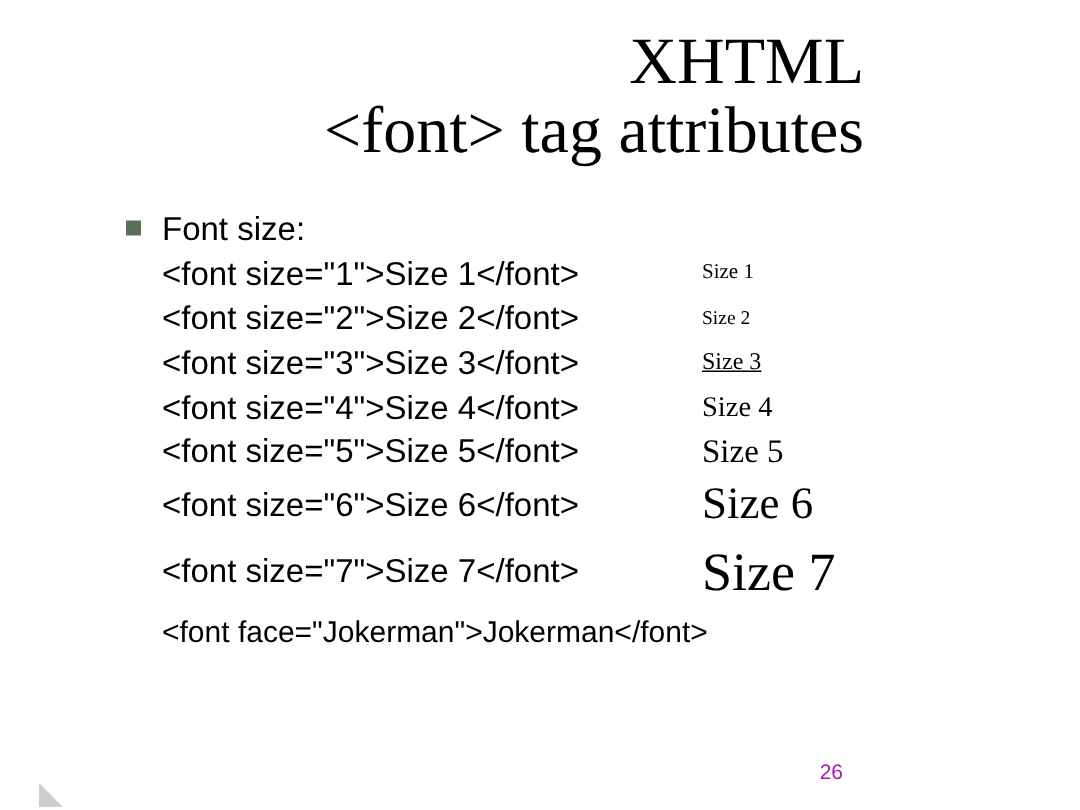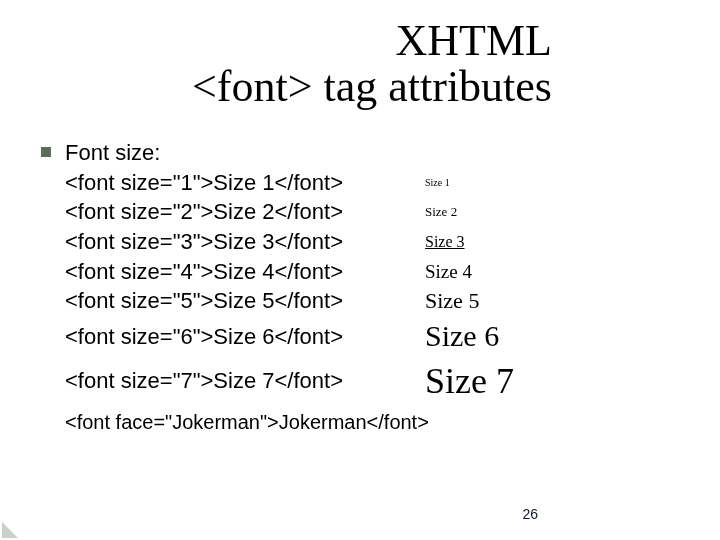--- a/index.html
+++ b/index.html
@@ -11,35 +11,36 @@
     font-family: Arial, Helvetica, sans-serif;
     color: #000;
     position: relative;
     overflow: hidden;
   }
   .slide {
     width: 572px;
     height: 540px;
     position: relative;
     box-sizing: border-box;
+    margin-left: 24px;
   }
   .title {
     position: absolute;
     top: 18px;
     right: 20px;
     text-align: right;
     font-family: "Times New Roman", Times, serif;
     font-size: 44px;
     line-height: 1.05;
     color: #000;
   }
   .body {
     position: absolute;
     top: 135px;
-    left: 37px;
+    left: 56px;
     width: 620px;
     font-family: Arial, Helvetica, sans-serif;
     font-size: 22px;
     line-height: 1.35;
   }
   .bullet {
     position: relative;
     padding-left: 28px;
     margin-top: 3px;
   }
@@ -62,21 +63,21 @@
   }
   .code {
     flex: 0 0 360px;
     font-family: Arial, Helvetica, sans-serif;
     font-size: 22px;
     white-space: nowrap;
   }
   .example {
     font-family: "Times New Roman", Times, serif;
   }
-  .s1 { font-size: 10px; }
+  .s1 { font-size: 14px; }
   .s2 { font-size: 13px; text-align: right; }
   .s3 { font-size: 16px; text-decoration: underline; }
   .s4 { font-size: 19px; }
   .s5 { font-size: 22px; }
   .s6 { font-size: 30px; }
   .s7 { font-size: 36px; }
   .face-line {
     padding-left: 28px;
     margin-top: 4px;
     font-size: 20px;
@@ -89,21 +90,21 @@
     font-style: italic;
     font-size: 20px;
     letter-spacing: 0.5px;
   }
   .pagenum {
     position: absolute;
     right: 34px;
     bottom: 18px;
     font-family: Arial, Helvetica, sans-serif;
     font-size: 14px;
-    color: #0f172a;
+    color: #a21caf;
   }
   .corner {
     position: absolute;
     left: 2px;
     bottom: 2px;
     width: 0;
     height: 0;
     border-left: 16px solid #7a8c78;
     border-top: 16px solid transparent;
     opacity: 0.4;

